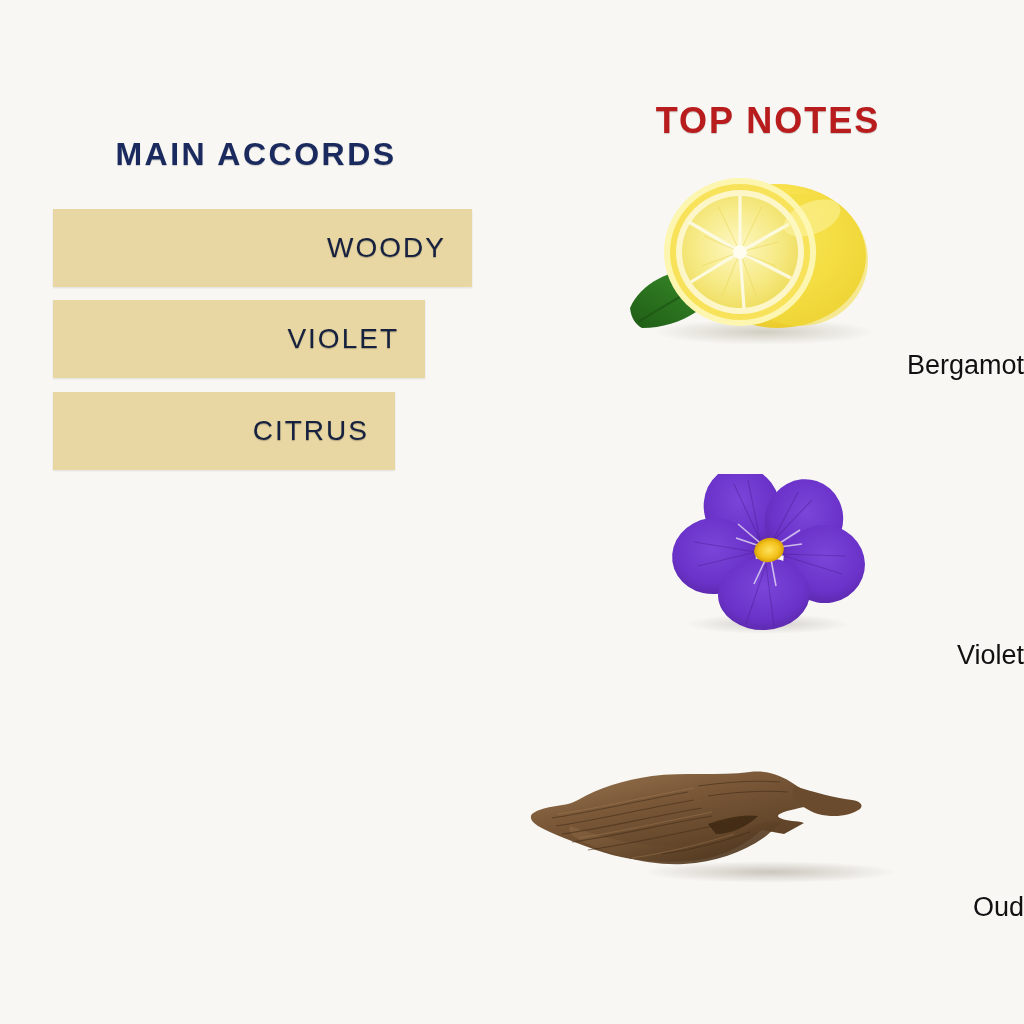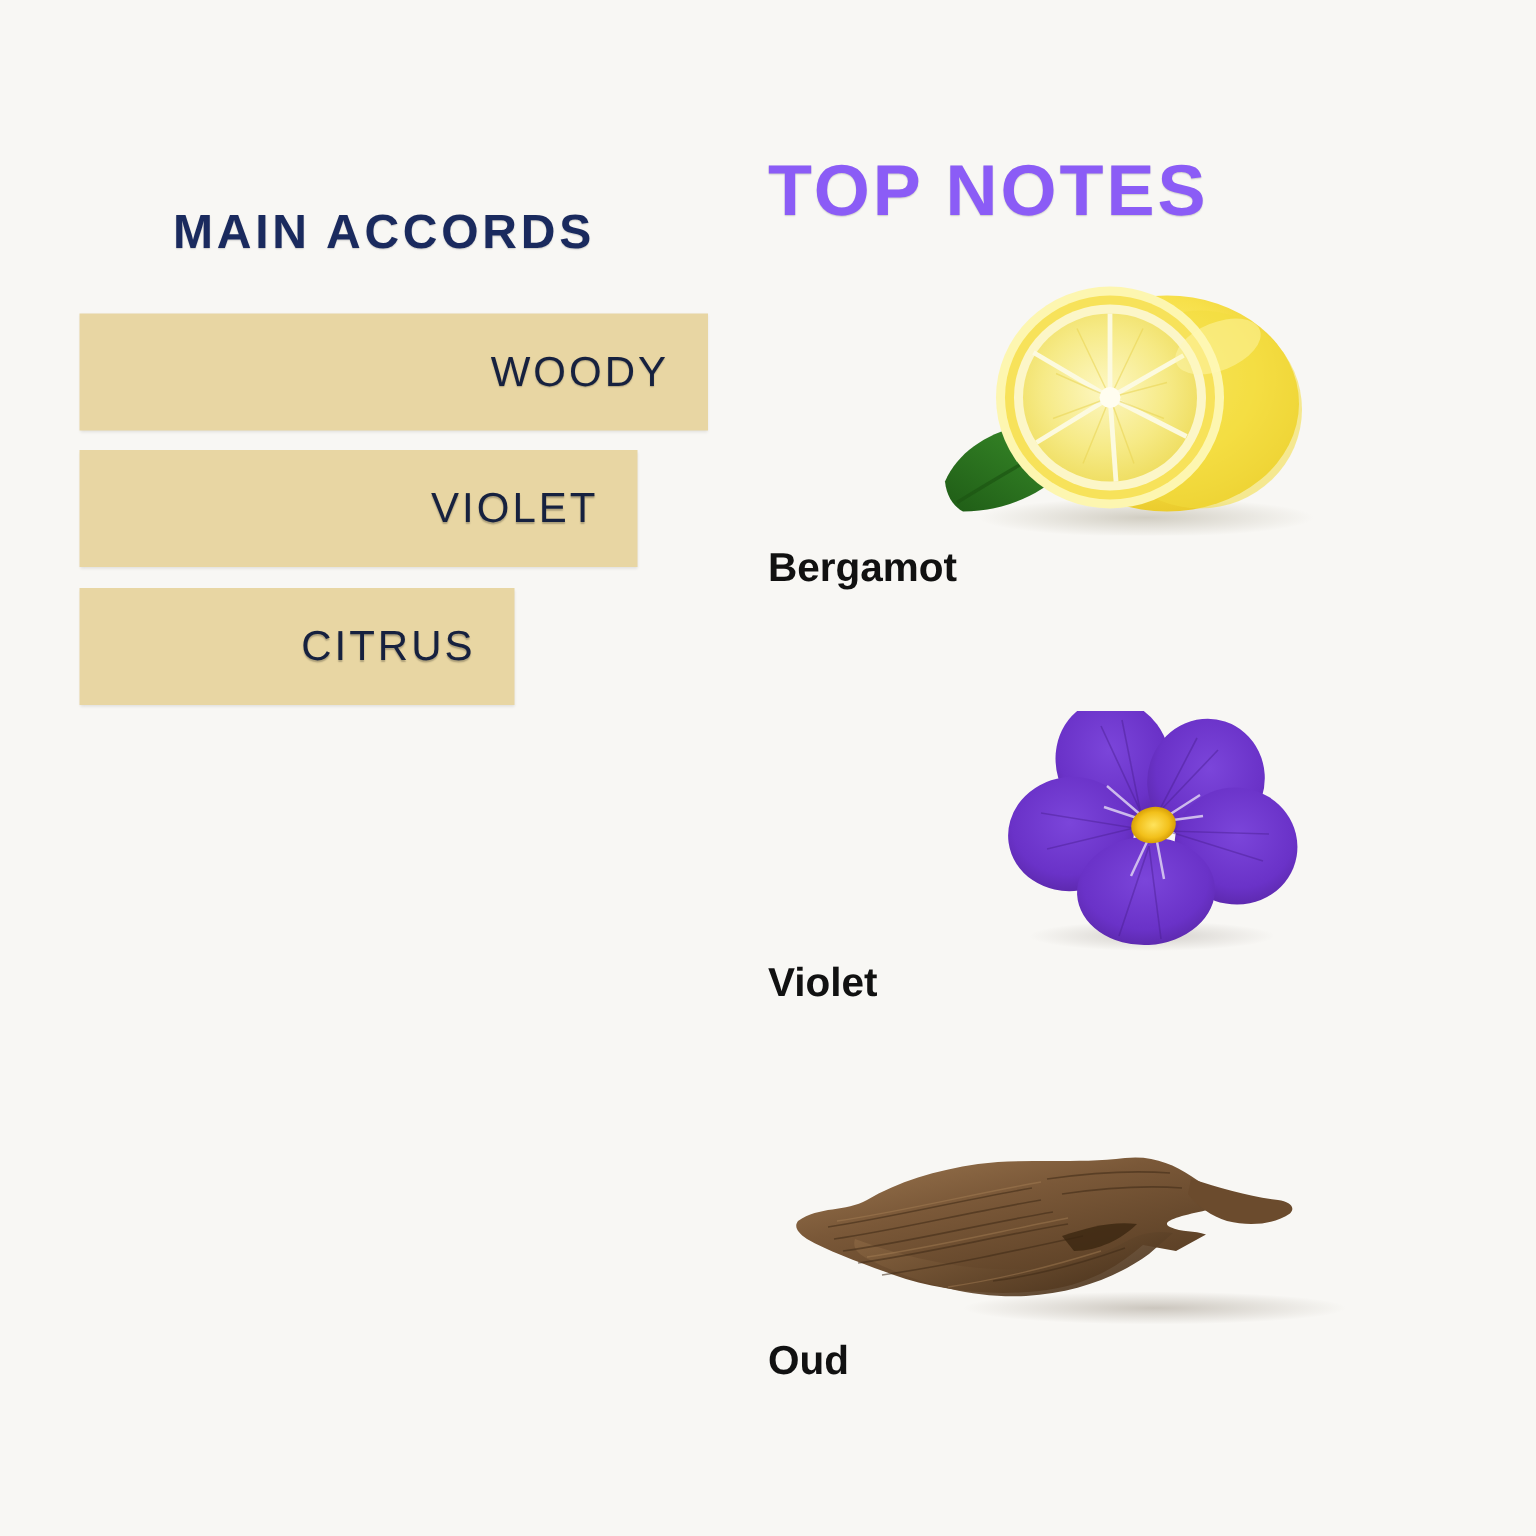--- a/index.html
+++ b/index.html
@@ -33,30 +33,30 @@
     font-size:28px;letter-spacing:2px;font-weight:400;
     color:#16213f;
     text-shadow:0 1px 1px rgba(0,0,0,.25);
     white-space:nowrap;
   }
 
   
   #notes-panel{position:absolute;left:512px;top:0;width:512px;height:1024px;}
   .note-group{position:absolute;left:0;width:512px;}
   .note-heading{
-    width:512px;
-    font-size:48px;letter-spacing:2px;font-weight:700;
-    color:#8b5cf6;
+    width:512px;text-align:center;
+    font-size:36px;letter-spacing:2px;font-weight:700;
+    color:#b91c1c;
     text-shadow:0 1px 1px rgba(0,0,0,.18);
     white-space:nowrap;
   }
   .note-art{position:relative;width:512px;}
   .note-caption{
-    width:512px;text-align:left;
-    font-size:27px;color:#111;font-weight:700;white-space:nowrap;
+    width:512px;text-align:right;
+    font-size:27px;color:#111;font-weight:400;white-space:nowrap;
   }
 
   
   #art-bergamot{height:188px;}
   #art-violet{height:160px;}
   #art-oud{height:120px;}
 </style>
 </head>
 <body>
 
@@ -69,21 +69,21 @@
     <div class="accord-row" id="accord-row-0" style="top:209px;width:419px;">
       <div class="accord-bar"></div>
       <div class="accord-label">WOODY</div>
     </div>
 
     <div class="accord-row" id="accord-row-1" style="top:300px;width:372px;">
       <div class="accord-bar"></div>
       <div class="accord-label">VIOLET</div>
     </div>
 
-    <div class="accord-row" id="accord-row-2" style="top:392px;width:290px;text-decoration:underline;">
+    <div class="accord-row" id="accord-row-2" style="top:392px;width:342px;text-decoration:underline;">
       <div class="accord-bar"></div>
       <div class="accord-label">CITRUS</div>
     </div>
   </div>
 
   <div id="notes-panel">
 
     <div class="note-group" id="group-top" style="top:100px;">
 
       <div class="note-heading">TOP NOTES</div>

